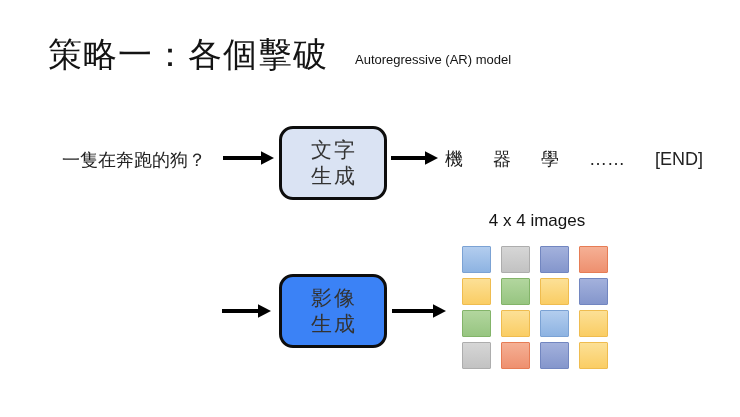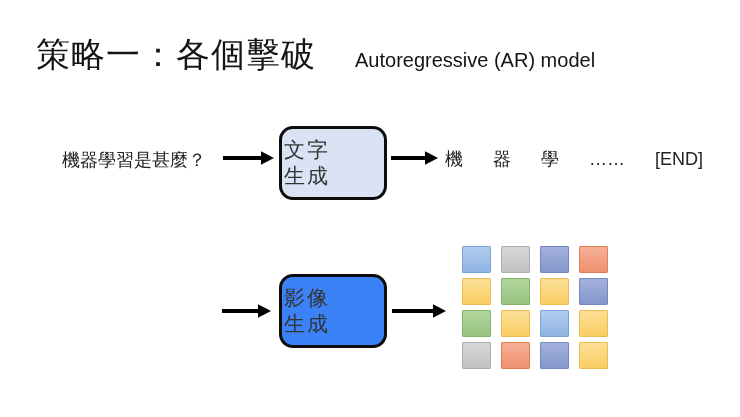--- a/index.html
+++ b/index.html
@@ -2,38 +2,38 @@
 <html><head>
 <meta charset="utf-8">
 <style>
   html,body { margin:0; padding:0; background:#ffffff; }
   .slide {
     position:relative; width:740px; height:417px; background:#ffffff;
     font-family:"Liberation Sans","DejaVu Sans",sans-serif; color:#111;
     overflow:hidden;
   }
   .title {
-    position:absolute; left:36px; top:33px;
+    position:absolute; left:48px; top:33px;
     font-size:34px; line-height:43px; letter-spacing:1px; color:#141414;
     white-space:nowrap;
   }
   .subtitle {
     position:absolute; left:355px; top:47px;
-    font-size:20px; line-height:26px; color:#141414; white-space:nowrap;
+    font-size:13px; line-height:26px; color:#141414; white-space:nowrap;
   }
   .input-text {
     position:absolute; font-size:18px; line-height:23px; color:#222;
     white-space:nowrap;
   }
   .input-top { left:62px; top:149px; }
   .input-bottom { left:85px; top:299px; }
   .gen-box {
     position:absolute; width:102px; height:68px;
     border:3px solid #0d0d0d; border-radius:14px; box-sizing:content-box;
-    display:flex; flex-direction:column; justify-content:center;
+    display:flex; flex-direction:column; align-items:center; justify-content:center;
     font-size:21px; line-height:26px; color:#333;
     letter-spacing:2px; text-indent:2px;
   }
   .text-box  { left:279px; top:126px; background:#DAE3F3; }
   .image-box { left:279px; top:274px; background:#3b82f6; }
   .tokens {
     position:absolute; left:445px; top:148px;
     display:flex; gap:30px; align-items:baseline;
     font-size:18px; line-height:23px; color:#222; white-space:nowrap;
   }
@@ -54,37 +54,38 @@
   }
 </style>
 </head>
 <body>
 
 <div class="slide">
 
   <div class="title">策略一：各個擊破</div>
   <div class="subtitle">Autoregressive (AR) model</div>
 
-  <div class="input-text input-top">機器學習是甚麼？</div>
+  <div class="input-text input-top">一隻在奔跑的狗？</div>
   <div class="gen-box text-box">
     <span>文字</span>
     <span>生成</span>
   </div>
   <div class="tokens">
       <span>機</span>
       <span>器</span>
       <span>學</span>
       <span>……</span>
       <span>[END]</span>
     </div>
 
   <div class="gen-box image-box">
     <span>影像</span>
     <span>生成</span>
   </div>
+  <div class="grid-caption">4 x 4 images</div>
   <div class="patch-grid">
       <div class="cell" style="background: linear-gradient(rgb(179, 205, 238) 0%, rgb(141, 179, 226) 100%); border-color: rgb(123, 162, 212);"></div>
       <div class="cell" style="background: linear-gradient(rgb(214, 214, 214) 0%, rgb(194, 194, 194) 100%); border-color: rgb(173, 173, 173);"></div>
       <div class="cell" style="background: linear-gradient(rgb(163, 177, 220) 0%, rgb(132, 150, 204) 100%); border-color: rgb(114, 134, 192);"></div>
       <div class="cell" style="background: linear-gradient(rgb(245, 176, 149) 0%, rgb(238, 144, 111) 100%); border-color: rgb(230, 124, 85);"></div>
       <div class="cell" style="background: linear-gradient(rgb(252, 224, 150) 0%, rgb(250, 205, 100) 100%); border-color: rgb(239, 188, 79);"></div>
       <div class="cell" style="background: linear-gradient(rgb(178, 214, 158) 0%, rgb(151, 197, 129) 100%); border-color: rgb(131, 180, 105);"></div>
       <div class="cell" style="background: linear-gradient(rgb(252, 224, 150) 0%, rgb(250, 205, 100) 100%); border-color: rgb(239, 188, 79);"></div>
       <div class="cell" style="background: linear-gradient(rgb(163, 177, 220) 0%, rgb(132, 150, 204) 100%); border-color: rgb(114, 134, 192);"></div>
       <div class="cell" style="background: linear-gradient(rgb(178, 214, 158) 0%, rgb(151, 197, 129) 100%); border-color: rgb(131, 180, 105);"></div>

